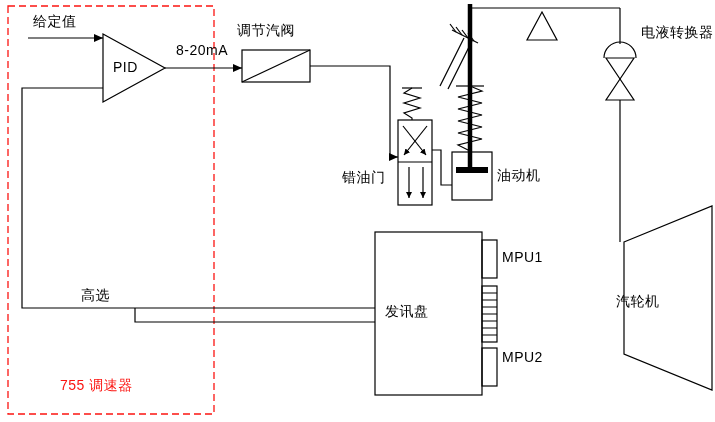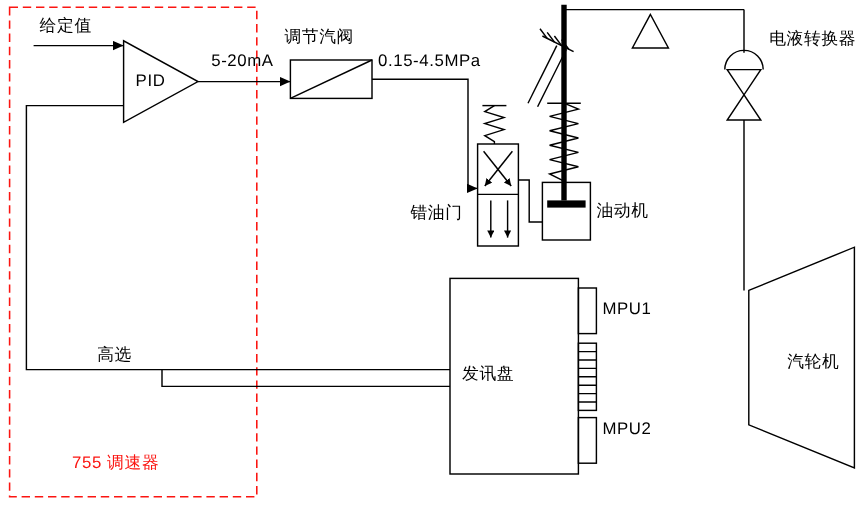--- a/index.html
+++ b/index.html
@@ -113,26 +113,25 @@
     </g>
 
     <g>
       <path class="ln" d="M375,308 H22 V88 H103"></path>
       <path class="ln" d="M375,322 H135 V308"></path>
     </g>
   </svg>
 
   <div class="lbl" style="left:33px; top:13px">给定值</div>
   <div class="lbl" style="left:113px; top:59px">PID</div>
-  <div class="lbl" style="left:176px; top:42px">5-20mA</div>
+  <div class="lbl" style="left:176px; top:42px">8-20mA</div>
   <div class="lbl" style="left:237px; top:22px">调节汽阀</div>
-  <div class="lbl" style="left:315px; top:42px">0.15-4.5MPa</div>
   <div class="lbl" style="left:342px; top:169px">错油门</div>
   <div class="lbl" style="left:497px; top:167px">油动机</div>
   <div class="lbl" style="left:641px; top:24px">电液转换器</div>
-  <div class="lbl" style="left:656px; top:293px">汽轮机</div>
+  <div class="lbl" style="left:616px; top:293px">汽轮机</div>
   <div class="lbl" style="left:385px; top:303px">发讯盘</div>
   <div class="lbl" style="left:502px; top:249px">MPU1</div>
   <div class="lbl" style="left:502px; top:349px">MPU2</div>
   <div class="lbl" style="left:81px; top:287px">高选</div>
   <div class="lbl red" style="left:60px; top:377px">755 调速器</div>
 
 </div>
 
 </body></html>

